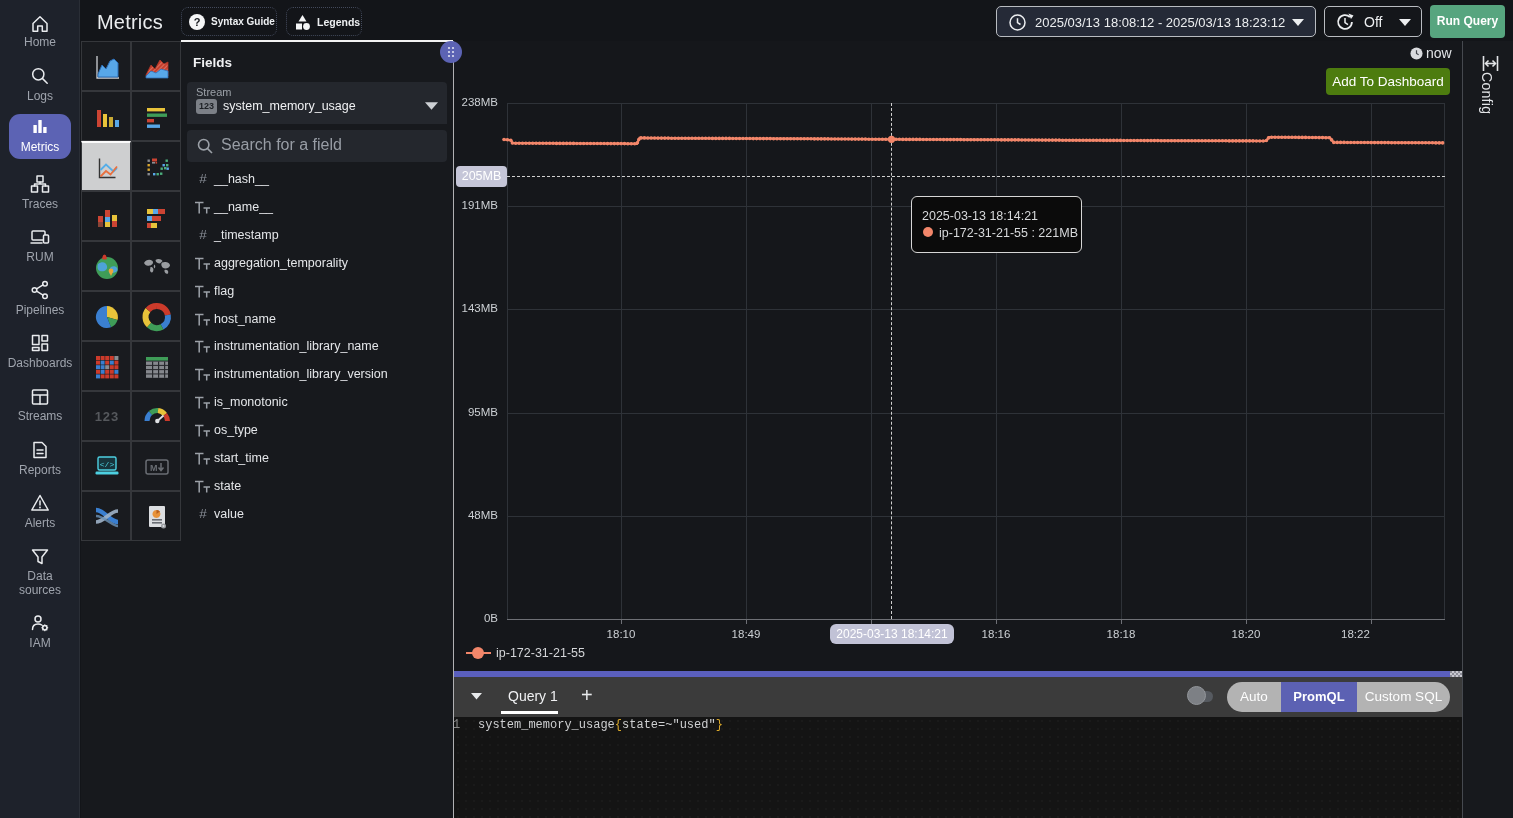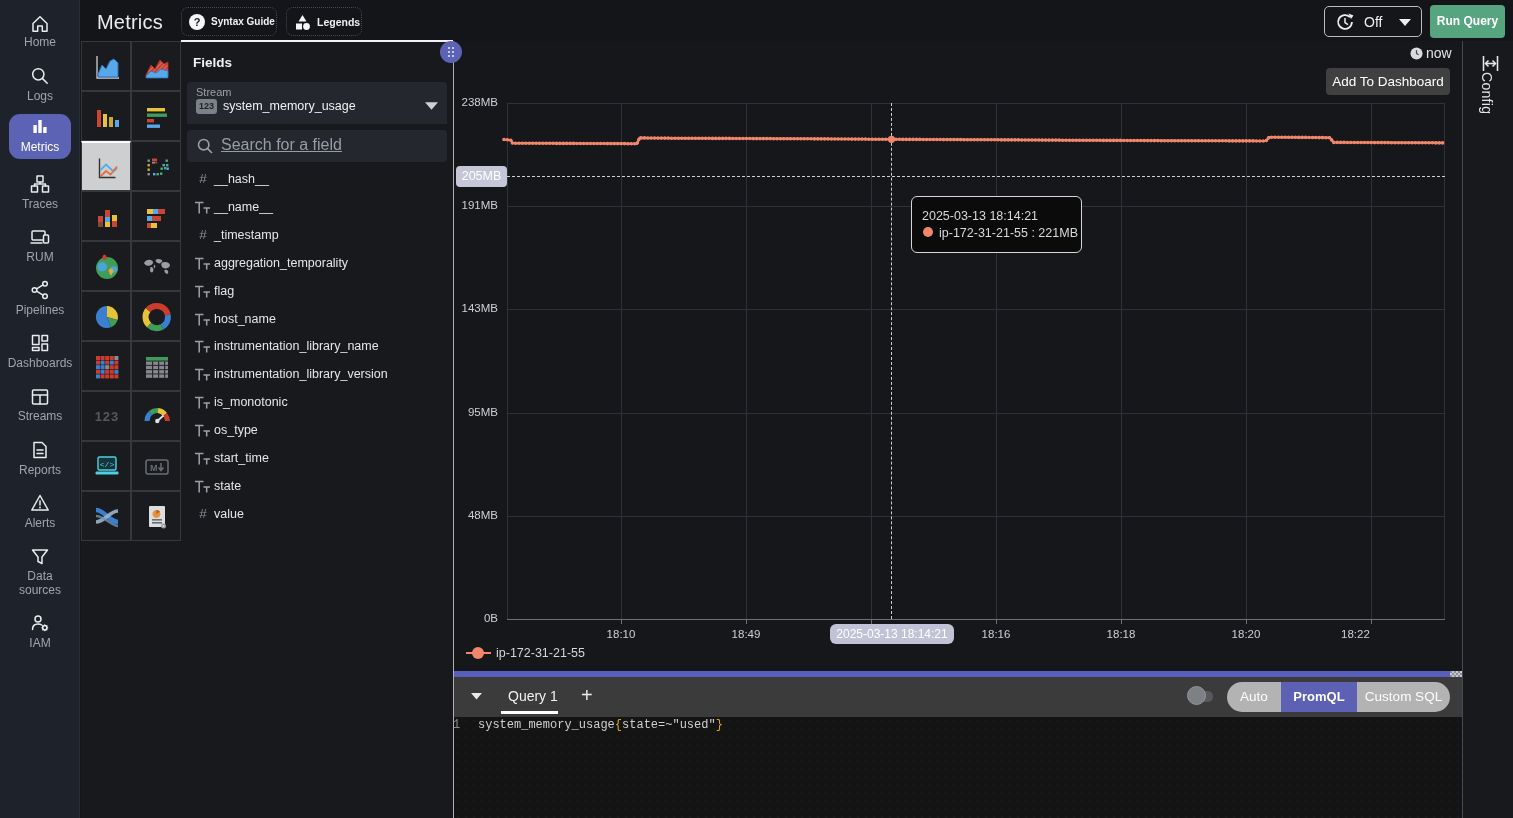--- a/index.html
+++ b/index.html
@@ -25,20 +25,30 @@
 
     <div class="abs" style="left:206px; top:7px; width:76px; height:29px; border:1px dotted #434a5c; border-radius:7px;">
       <svg class="abs" style="left:7px; top:6px;" width="17" height="17" viewBox="0 0 17 17" fill="#f5f6f7">
           <path d="M8.5 1 L12.5 7.5 H4.5 Z"></path>
           <rect x="2" y="9.5" width="6" height="6"></rect>
           <circle cx="12.5" cy="12.5" r="3.4"></circle>
         </svg>
       <div class="abs" style="left:30px; top:8px; font-size:10.5px; font-weight:bold; color:#eef0f2; white-space:nowrap;">Legends</div>
     </div>
 
+    <div class="abs" style="left:916px; top:6px; width:320px; height:31px; background:#252a37; border:1.5px solid #b9bcc1; border-radius:5px;">
+      <svg class="abs" style="left:12px; top:7px;" width="17" height="17" viewBox="0 0 17 17" fill="none" stroke="#eceef0" stroke-width="1.5">
+          <circle cx="8.5" cy="8.5" r="7.5"></circle>
+          <path d="M8.5 4.2 V8.7 L11.5 10.5"></path>
+        </svg>
+      <div class="abs" style="left:38px; top:8px; font-size:13px; color:#eceef0; white-space:nowrap;">2025/03/13 18:08:12 - 2025/03/13 18:23:12</div>
+      <svg class="abs" style="left:295px; top:12px;" width="12" height="8" viewBox="0 0 12 8" fill="#eceef0">
+          <path d="M0 0 L12 0 L6 7 Z"></path>
+        </svg>
+    </div>
 
     <div class="abs" style="left:1244px; top:6px; width:98px; height:31px; background:#14161a; border:1.5px solid #b9bcc1; border-radius:5px;">
       <svg class="abs" style="left:10px; top:5px;" width="20" height="20" viewBox="0 0 20 20" fill="none" stroke="#eceef0" stroke-width="1.8">
           <path d="M16.9 10 A6.9 6.9 0 1 1 14.9 5.1"></path>
           <path d="M10 6 V10.6 L13 12.6" stroke-width="1.5"></path>
           <path d="M13.4 1.5 L16 7 L18.5 3.6 Z" fill="#eceef0" stroke="none"></path>
         </svg>
       <div class="abs" style="left:39px; top:7px; font-size:14px; color:#eceef0;">Off</div>
       <svg class="abs" style="left:74px; top:12px;" width="12" height="8" viewBox="0 0 12 8" fill="#eceef0">
           <path d="M0 0 L12 0 L6 7 Z"></path>
@@ -348,21 +358,21 @@
       <svg class="abs" style="left:238px; top:20px;" width="13" height="9" viewBox="0 0 12 8" fill="#cdd0d4">
           <path d="M0 0 L12 0 L6 7 Z"></path>
         </svg>
     </div>
 
     <div class="abs" style="left:6px; top:88px; width:260px; height:32px; background:#24272d; border-radius:4px;">
       <svg class="abs" style="left:10px; top:8px;" width="16" height="16" viewBox="0 0 16 16" fill="none" stroke="#9ba0a7" stroke-width="1.6">
           <circle cx="6.7" cy="6.7" r="5.2"></circle>
           <path d="M10.6 10.6 L15 15"></path>
         </svg>
-      <div class="abs" style="left:34px; top:6px; font-size:16px; color:#989da5;text-decoration:underline;">Search for a field</div>
+      <div class="abs" style="left:34px; top:6px; font-size:16px; color:#989da5;">Search for a field</div>
     </div>
     <div class="abs" style="left:14px; top:129px; width:16px; font-size:13.5px; color:#8a8f98; text-align:center;">#</div>
       <div class="abs" style="left:33px; top:130px; font-size:12.5px; color:#e4e6e9;">__hash__</div>
       <svg class="abs" style="left:13px; top:159px;" width="17" height="14" viewBox="0 0 17 14" stroke="#9ca1a8" stroke-width="1.5" fill="none">
         <path d="M1 1.5 H9.5 M5.2 1.5 V12.5"></path>
         <path d="M9.5 7 H16 M12.7 7 V12.5"></path>
       </svg>
       <div class="abs" style="left:33px; top:158px; font-size:12.5px; color:#e4e6e9;">__name__</div>
       <div class="abs" style="left:14px; top:185px; width:16px; font-size:13.5px; color:#8a8f98; text-align:center;">#</div>
       <div class="abs" style="left:33px; top:186px; font-size:12.5px; color:#e4e6e9;">_timestamp</div>
@@ -749,21 +759,21 @@
           <circle cx="938.2" cy="39.9" r="1.8"></circle>
           <circle cx="941.6" cy="39.9" r="1.8"></circle>
         </g>
         <circle cx="390.5" cy="36.3" r="3.6" fill="#f2866a"></circle>
       </svg>
       <svg class="abs" style="left:956px; top:6px;" width="13" height="13" viewBox="0 0 14 14">
         <circle cx="7" cy="7" r="6.5" fill="#d9dbde"></circle>
         <path d="M7 3.5 V7 L9.3 8.4" stroke="#43464c" stroke-width="1.3" fill="none"></path>
       </svg>
       <div class="abs" style="left:972px; top:4px; font-size:14px; color:#e2e4e7;">now</div>
-      <div class="abs" style="left:872px; top:27px; width:124px; height:27px; background:#404040; border-radius:4px; color:#fff; font-size:13.5px; text-align:center; line-height:27px;">Add To Dashboard</div>
+      <div class="abs" style="left:872px; top:27px; width:124px; height:27px; background:#4d7c0f; border-radius:4px; color:#fff; font-size:13.5px; text-align:center; line-height:27px;">Add To Dashboard</div>
       <div class="abs" style="left:457px; top:155px; width:171px; height:57px; background:#0b0b0b; border:1px solid #d6d6d6; border-radius:6px; z-index:10;">
         <div class="abs" style="left:10px; top:12px; font-size:12.5px; color:#d7d9db; white-space:nowrap;">2025-03-13 18:14:21</div>
         <div class="abs" style="left:11px; top:30px; width:10px; height:10px; border-radius:50%; background:#f2866a;"></div>
         <div class="abs" style="left:27px; top:29px; font-size:12.5px; color:#d7d9db; white-space:nowrap;">ip-172-31-21-55 : 221MB</div>
       </div>
       <div class="abs" style="left:12px; top:610.5px; width:25px; height:2.5px; background:#f2866a;"></div>
       <div class="abs" style="left:18px; top:605.5px; width:12px; height:12px; border-radius:50%; background:#f2866a;"></div>
       <div class="abs" style="left:42px; top:605px; font-size:12.5px; color:#d4d6d9;">ip-172-31-21-55</div>
       <div class="abs" style="left:0; top:630px; width:996px; height:6px; background:#5a5fbe;"></div>
       <div class="abs" style="left:996px; top:630px; width:12px; height:6px; background:repeating-conic-gradient(#c8c8d0 0% 25%, #8e8e98 0% 50%) 0 0/4px 4px;"></div>

